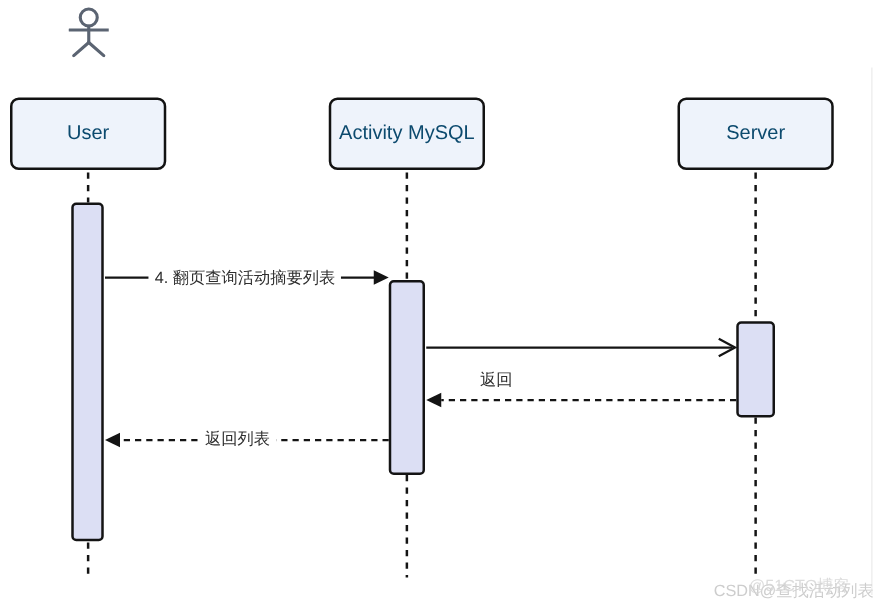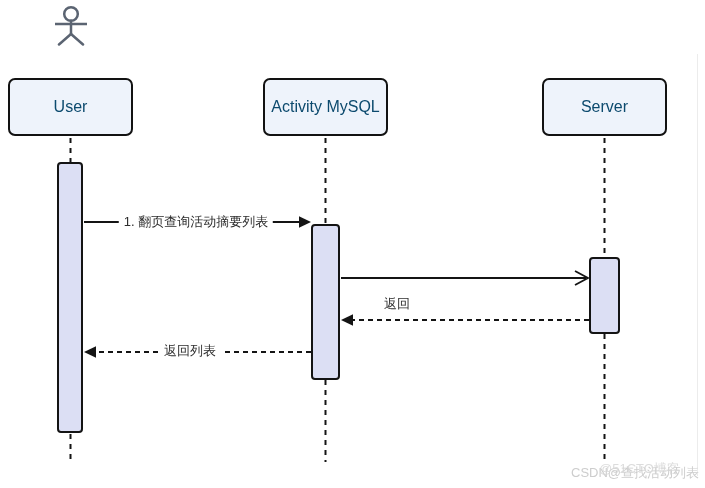--- a/index.html
+++ b/index.html
@@ -101,21 +101,21 @@
     <span>Activity MySQL</span>
   </div>
   <div class="participant" style="left:542px; top:78px;">
     <span>Server</span>
   </div>
 
   <div class="activation" style="left:57px; top:162px; width:26px; height:271px;"></div>
   <div class="activation" style="left:311px; top:224px; width:29px; height:156px;"></div>
   <div class="activation" style="left:589px; top:257px; width:31px; height:77px;"></div>
 
-  <span class="msg-label" style="left:196px; top:222px;">1. 翻页查询活动摘要列表</span>
+  <span class="msg-label" style="left:196px; top:222px;">4. 翻页查询活动摘要列表</span>
   <span class="msg-label" style="left:397px; top:304px;">返回</span>
   <span class="msg-label" style="left:190px; top:352px;font-family:Liberation Mono, monospace;">返回列表</span>
 
   <div class="edge-line"></div>
 
   <span class="watermark back">CSDN@查找活动列表</span>
   <span class="watermark front">@51CTO博客</span>
 
 </div>
 

